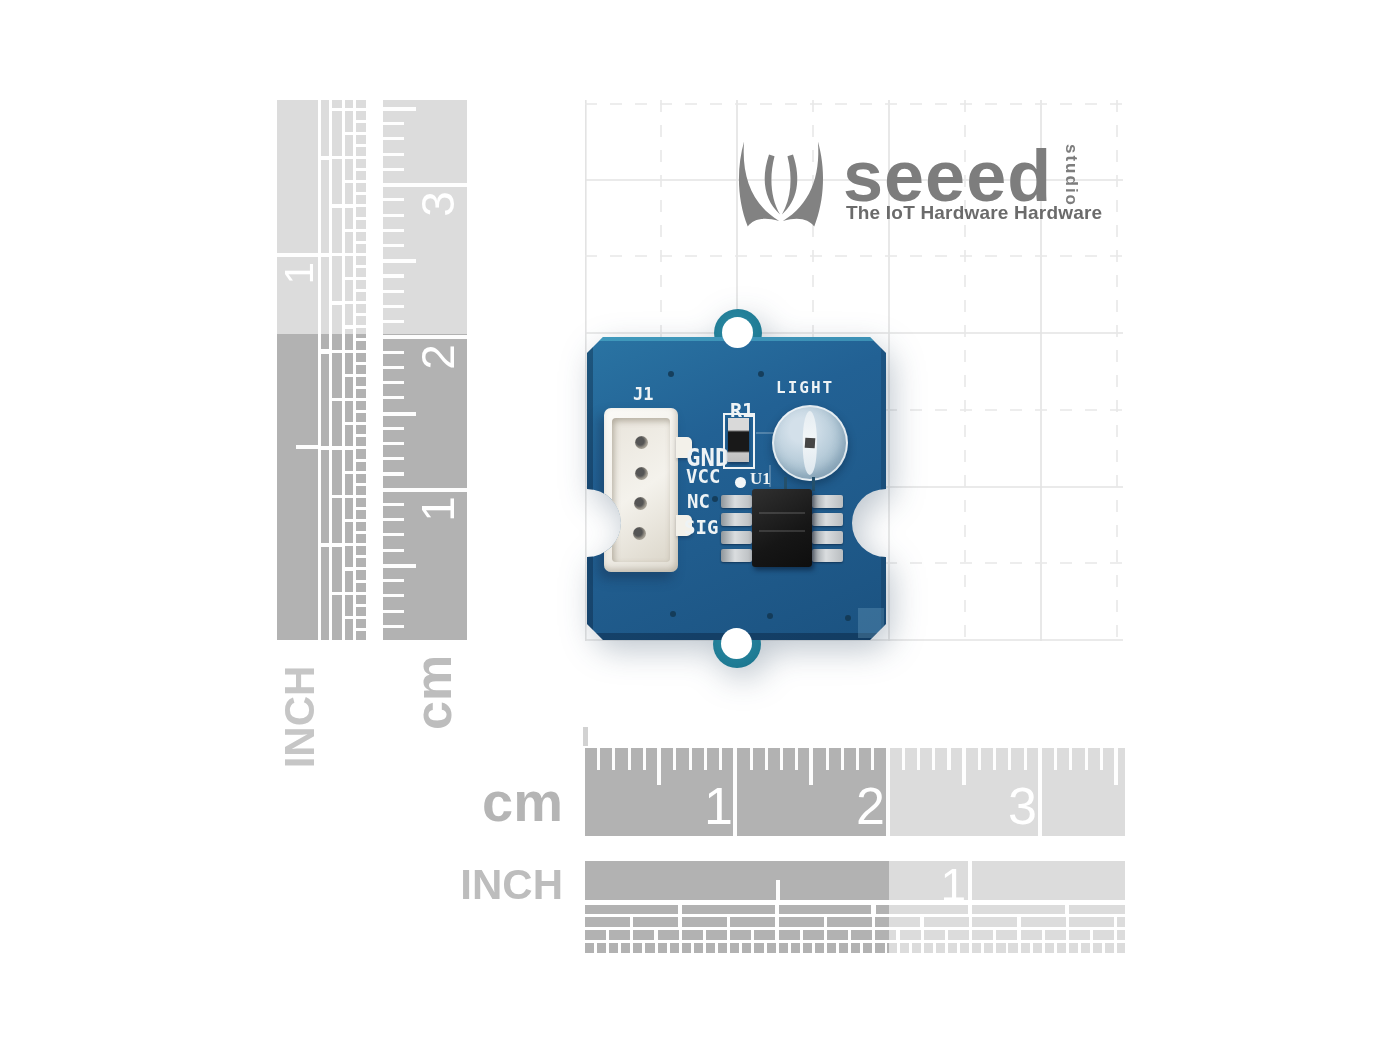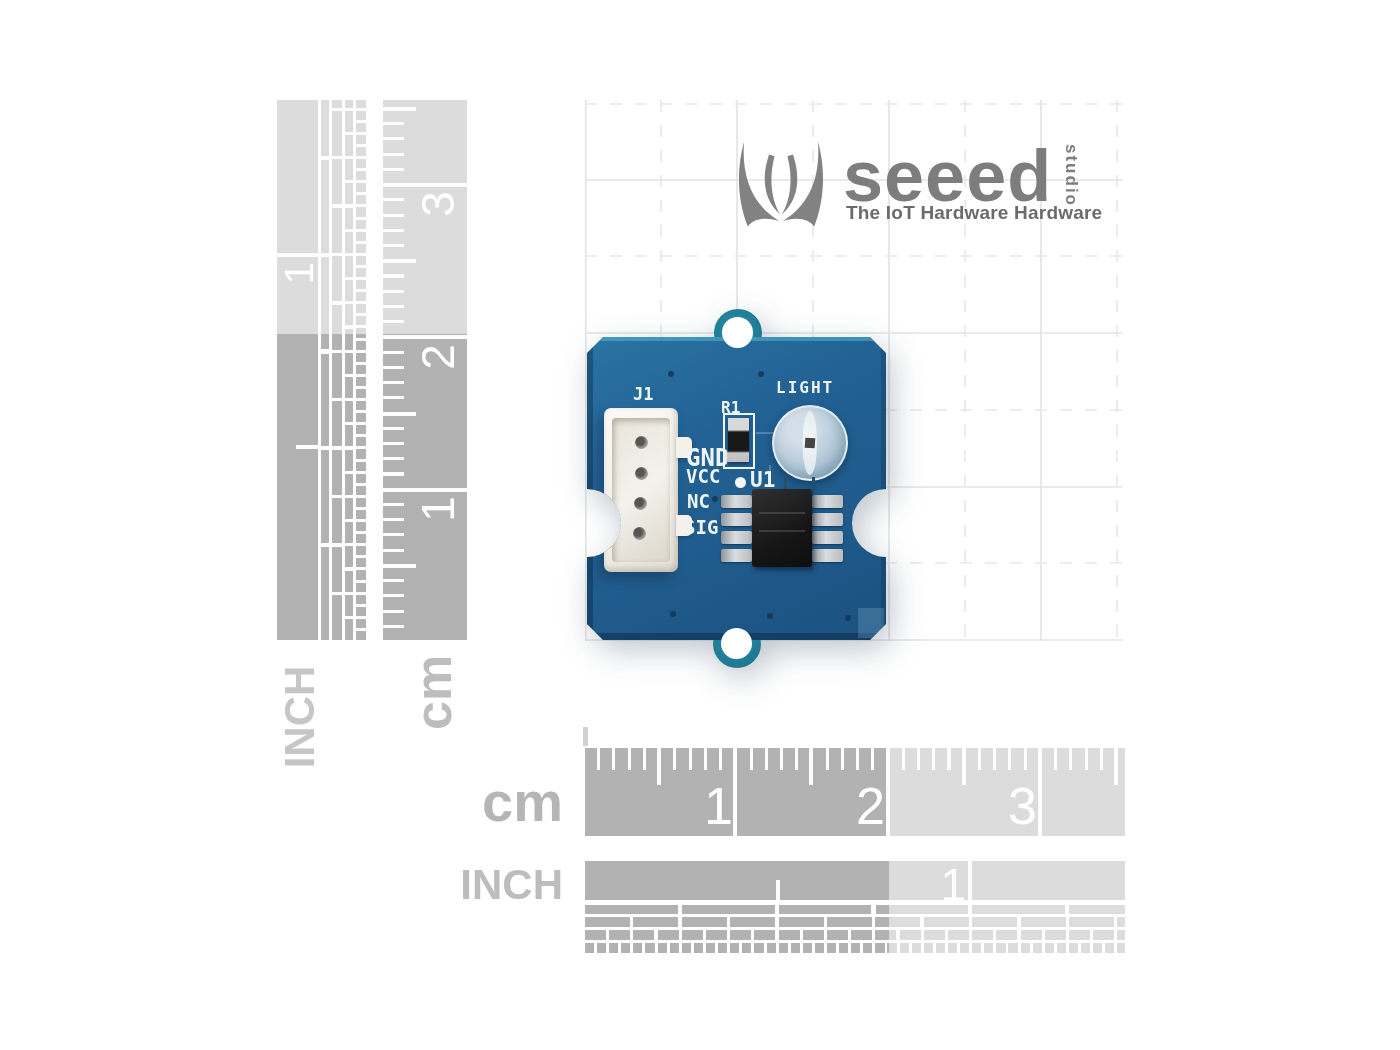--- a/index.html
+++ b/index.html
@@ -188,22 +188,22 @@
     <div class="abs tab" style="left:131px;top:3px;width:48px;height:48px;"></div>
     <div class="abs tab" style="left:130px;top:314px;width:48px;height:48px;"></div>
 
     <div class="abs board" style="left:4px;top:31px;width:299px;height:303px;">
       <div class="abs edge-top"></div>
       <div class="abs edge-left"></div>
       <div class="abs edge-right"></div>
       <div class="abs edge-bottom"></div>
 
       <div class="abs silk" style="left:46px;top:49px;font-size:17px;">J1</div>
-      <div class="abs silk" style="left:134px;top:63px;font-size:16px;">R1</div>
-      <div class="abs silk" style="left:163px;top:133px;font-size:21px;">U1</div>
+      <div class="abs silk" style="left:143px;top:63px;font-size:20px;">R1</div>
+      <div class="abs silk" style="left:163px;top:133px;font-size:17px;font-family:Liberation Serif, serif;">U1</div>
       <div class="abs silk" style="left:189px;top:43px;font-size:16px;letter-spacing:2px;">LIGHT</div>
 
       <div class="abs connector" style="left:17px;top:71px;width:74px;height:164px;">
         <div class="conn-inner"></div>
         <div class="conn-pin" style="left:31px;top:28px;"></div>
         <div class="conn-pin" style="left:31px;top:59px;"></div>
         <div class="conn-pin" style="left:30px;top:89px;"></div>
         <div class="conn-pin" style="left:29px;top:119px;"></div>
       </div>
       <div class="abs latch" style="left:89px;top:100px;width:16px;height:21px;"></div>

